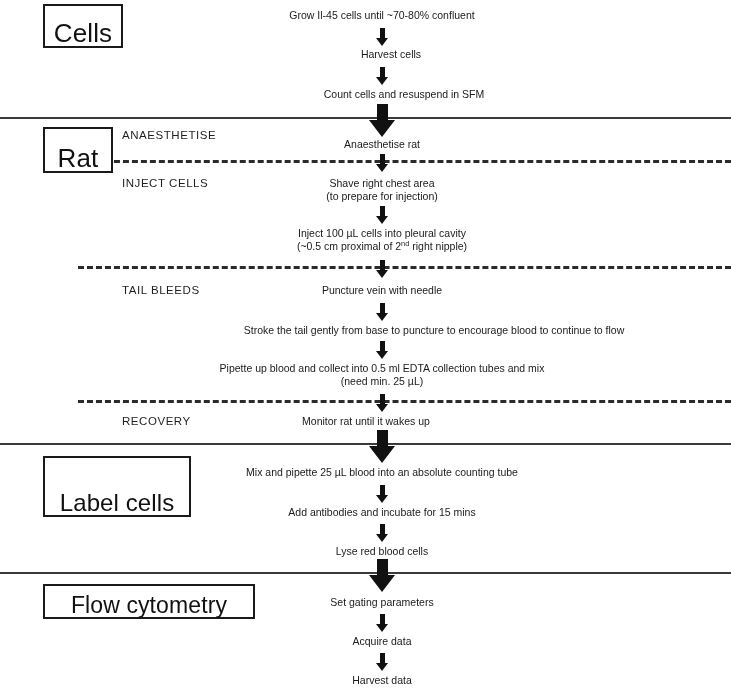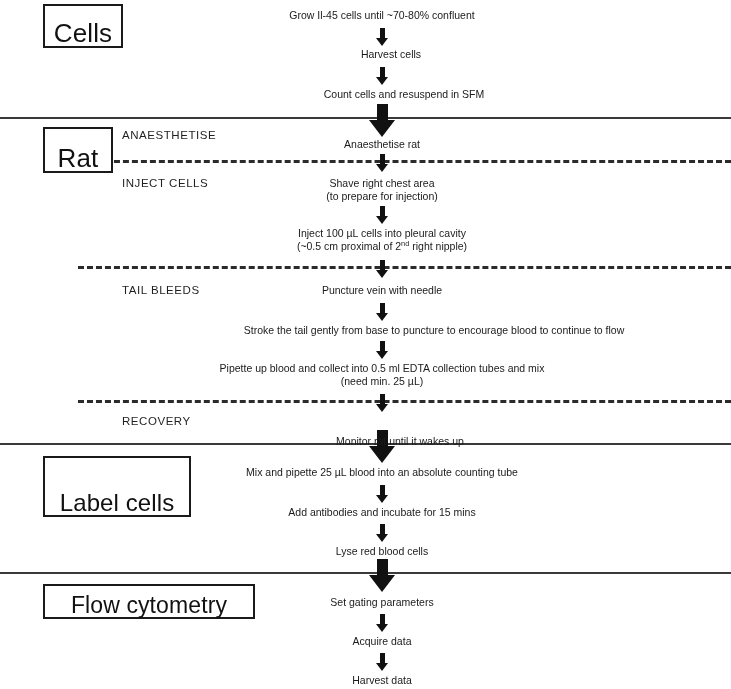--- a/index.html
+++ b/index.html
@@ -207,21 +207,21 @@
   <div id="steps-layer">
       <div class="step" style="left: 382px; top: 9px;"><span>Grow Il-45 cells until ~70-80% confluent</span></div>
       <div class="step" style="left: 382px; top: 48px; padding-left: 18px;"><span>Harvest cells</span></div>
       <div class="step" style="left: 382px; top: 88px; padding-left: 44px;"><span>Count cells and resuspend in SFM</span></div>
       <div class="step" style="left: 382px; top: 138px;"><span>Anaesthetise rat</span></div>
       <div class="step" style="left: 382px; top: 177px;"><span>Shave right chest area</span><span class="sub">(to prepare for injection)</span></div>
       <div class="step" style="left: 382px; top: 227px;"><span>Inject 100 µL cells into pleural cavity</span><span class="sub">(~0.5 cm proximal of 2<sup>nd</sup> right nipple)</span></div>
       <div class="step" style="left: 382px; top: 284px;"><span>Puncture vein with needle</span></div>
       <div class="step" style="left: 398px; top: 324px; margin-left: 36px;"><span>Stroke the tail gently from base to puncture to encourage blood to continue to flow</span></div>
       <div class="step" style="left: 382px; top: 362px;"><span>Pipette up blood and collect into 0.5 ml EDTA collection tubes and mix</span><span class="sub">(need min. 25 µL)</span></div>
-      <div class="step" style="left: 400px; top: 415px; margin-top: 20px;"><span>Monitor rat until it wakes up</span></div>
+      <div class="step" style="left: 366px; top: 415px;"><span>Monitor rat until it wakes up</span></div>
       <div class="step" style="left: 382px; top: 466px;"><span>Mix and pipette 25 µL blood into an absolute counting tube</span></div>
       <div class="step" style="left: 382px; top: 506px;"><span>Add antibodies and incubate for 15 mins</span></div>
       <div class="step" style="left: 382px; top: 545px;"><span>Lyse red blood cells</span></div>
       <div class="step" style="left: 382px; top: 596px;"><span>Set gating parameters</span></div>
       <div class="step" style="left: 382px; top: 635px;"><span>Acquire data</span></div>
       <div class="step" style="left: 382px; top: 674px;"><span>Harvest data</span></div>
     </div>
 
 </div>
 

